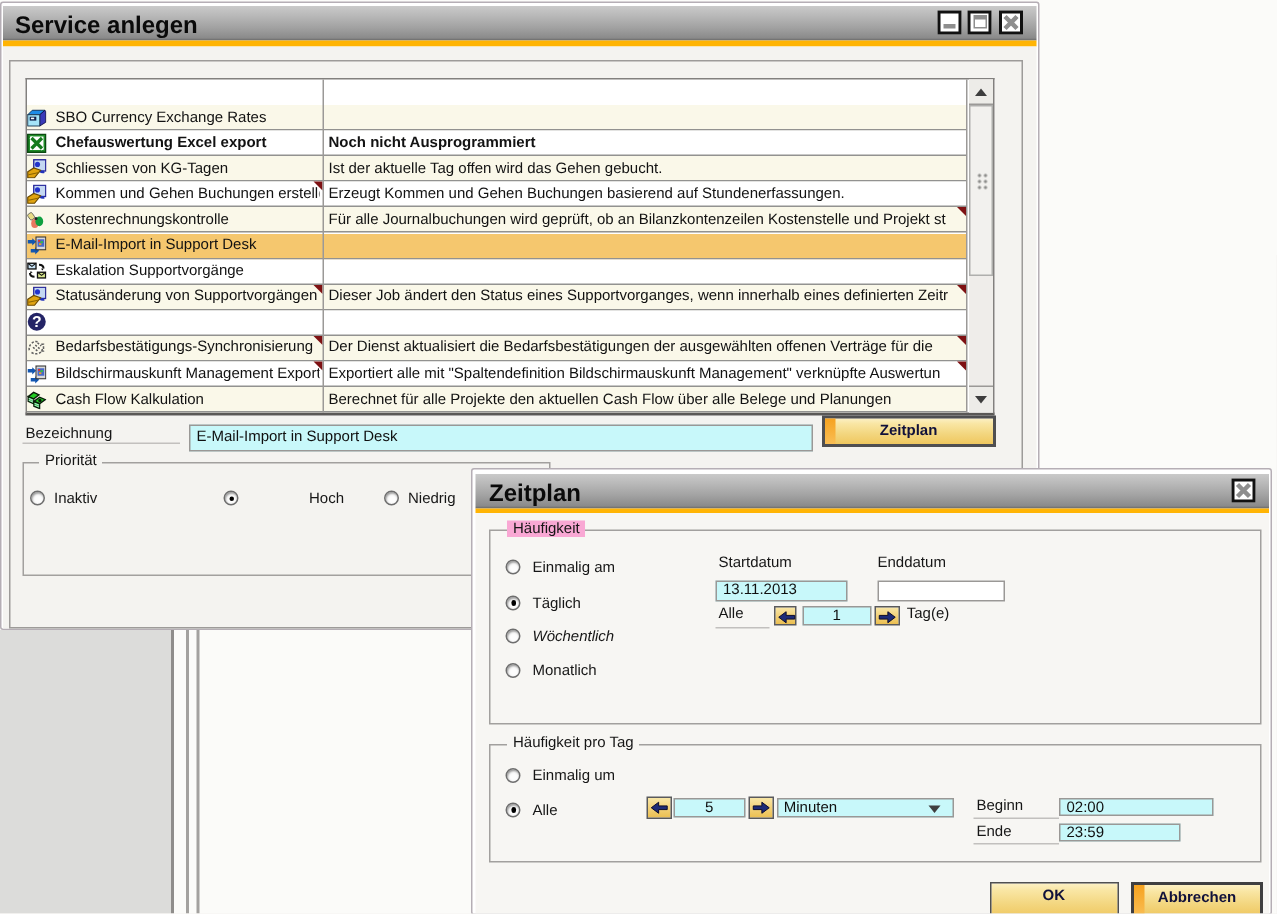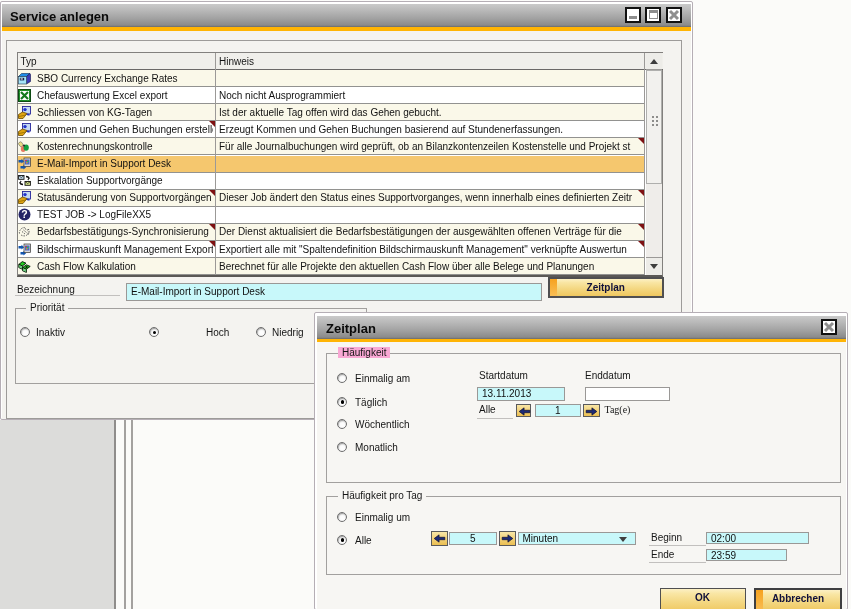--- a/index.html
+++ b/index.html
@@ -1,21 +1,21 @@
 <!DOCTYPE html>
 <html><head>
 <meta charset="utf-8">
 <style>
 * { margin:0; padding:0; box-sizing:border-box; }
 html,body { width:851px; height:609px; overflow:hidden; }
 body { position:relative; font-family:"Liberation Sans",sans-serif; font-size:10px; color:#161616; background:#FBFBF9; }
 .abs { position:absolute; }
 .dlg { position:absolute; background:#FFFFFF; border:1px solid #B5AEB5; border-radius:2px; }
 .tbar { position:absolute; background:linear-gradient(180deg,#CACACA 0%,#B8B8B8 30%,#A2A2A2 65%,#8B8B8B 96%,#7E7E7E 100%); border-bottom:1px solid #747474; }
-.tbar .ttl { position:absolute; left:8px; top:5px; font-weight:bold; font-size:13px; color:#0A0A0A; }
+.tbar .ttl { position:absolute; left:8px; top:5px; font-weight:bold; font-size:16px; color:#0A0A0A; }
 .oband { position:absolute; background:#FFB404; }
 .winbtn { position:absolute; width:16px; height:16px; background:#FFFFFF; border:2px solid #111111; }
 .glyph-min { position:absolute; left:2px; right:2px; bottom:1.5px; height:3px; background:#8E8E8E; }
 .glyph-max { position:absolute; left:1.5px; top:1.5px; width:9px; height:9px; border:1.5px solid #8E8E8E; border-top:3px solid #8E8E8E; }
 .fld { position:absolute; border:1px solid #9A9896; background:#C8F8FA; line-height:15px; padding-left:4px; color:#101010; }
 .fld.white { background:#FFFFFF; }
 .gbox { position:absolute; border:1px solid #A2A09E; }
 .gleg { position:absolute; top:-7px; padding:0 4px; color:#161616; white-space:nowrap; }
 .radio { position:absolute; width:10px; height:10px; border-radius:50%; background:#FDFDFD; border:1px solid #6E6E6E; box-shadow:inset 0.5px 1px 1.5px rgba(60,60,60,0.55); }
 .radio.sel::after { content:""; position:absolute; left:2.5px; top:2.5px; width:3.5px; height:3.5px; border-radius:50%; background:#000; }
@@ -54,38 +54,34 @@
   <div class="winbtn" style="left:664.5px;top:4.5px;">
     <svg width="12" height="12" viewBox="0 0 12 12">
         <path d="M2 2 L10 10 M10 2 L2 10" stroke="#8E8E8E" stroke-width="3" stroke-linecap="butt"></path>
       </svg>
   </div>
 
   <div class="abs" style="left:5px;top:38px;width:676px;height:379px;border:1px solid #9D9B99;"></div>
 
   <div class="abs" id="tbl" style="left:15.5px;top:49.5px;width:646.5px;height:225.5px;border:1px solid #82807E;border-bottom:2px solid #5A5856;background:#FFFFFF;">
 
-    <div class="abs" style="left:0;top:0;width:645px;height:17.5px;background:#F0EFEB;border-bottom:1.5px solid #6A6867;">
-      <span class="abs" style="left:3px;top:3px;">Typ</span>
-      <span class="abs" style="left:201.5px;top:3px;">Hinweis</span>
-    </div>
 
     <div id="rows">
         <div class="abs" style="left:0;top:17.5px;width:626.5px;height:17.1px;background:#FAF8E9;border-bottom:1px solid #929290;">
           <span class="abs" style="left:0px;top:1.5px;width:13px;height:13px;"><svg width="13" height="13" viewBox="0 0 13 13">
               <polygon points="0.5,4.5 3.5,1.5 12,1.5 8.5,4.5" fill="#1E8CE8" stroke="#0A2A50" stroke-width="0.6"></polygon>
               <polygon points="8.5,4.5 12,1.5 12.5,2.5 12.5,9.5 8.5,12" fill="#3A3AB8" stroke="#101048" stroke-width="0.6"></polygon>
               <rect x="0.5" y="4.5" width="8" height="7.5" fill="#A5E4F8" stroke="#18344F" stroke-width="0.6"></rect>
               <rect x="1.8" y="5.8" width="4.4" height="2.6" fill="#10204A"></rect>
               <rect x="2.6" y="6.4" width="2.2" height="1.1" fill="#FFF"></rect>
             </svg></span>
           <div class="row-text" style="left:19.5px;top:0.5px;width:176px;">SBO Currency Exchange Rates</div>
           <div class="row-text" style="left:201.5px;top:0.5px;width:421px;"></div>
         </div>
-        <div class="abs" style="left:0;top:34.6px;width:626.5px;height:17.1px;background:#FFFFFF;border-bottom:1px solid #929290;">
+        <div class="abs" style="left:0;top:34.6px;width:626.5px;height:17.1px;background:#FFFFFF;border-bottom:1px solid #929290;font-weight:bold;">
           <span class="abs" style="left:0px;top:1.5px;width:13px;height:13px;"><svg width="13" height="13" viewBox="0 0 13 13">
               <rect x="0.5" y="0.5" width="12" height="12" fill="#1E8C28" stroke="#0C4A12" stroke-width="1"></rect>
               <rect x="2" y="2" width="9" height="9" fill="#FFF"></rect>
               <path d="M2.5 2.5 L10.5 10.5" stroke="#FFF" stroke-width="2.4"></path>
               <path d="M3 3 L10 10 M10 3 L3 10" stroke="#157A1E" stroke-width="2.2"></path>
             </svg></span>
           <div class="row-text" style="left:19.5px;top:0.5px;width:176px;">Chefauswertung Excel export</div>
           <div class="row-text" style="left:201.5px;top:0.5px;width:421px;">Noch nicht Ausprogrammiert</div>
         </div>
         <div class="abs" style="left:0;top:51.7px;width:626.5px;height:17.1px;background:#FAF8E9;border-bottom:1px solid #929290;">
@@ -160,21 +156,20 @@
           <div class="row-text" style="left:19.5px;top:0.5px;width:176px;">Statusänderung von Supportvorgängen</div>
           <div class="row-text" style="left:201.5px;top:0.5px;width:421px;">Dieser Job ändert den Status eines Supportvorganges, wenn innerhalb eines definierten Zeitr</div>
           <div class="redcorner" style="left:191.5px;top:0;"></div>
           <div class="redcorner" style="left:620.5px;top:0;"></div>
         </div>
         <div class="abs" style="left:0;top:154.3px;width:626.5px;height:17.1px;background:#FFFFFF;border-bottom:1px solid #929290;">
           <span class="abs" style="left:0px;top:1.5px;width:13px;height:13px;"><svg width="13" height="13" viewBox="0 0 13 13">
               <circle cx="6.5" cy="6.5" r="6" fill="#242466"></circle>
               <text x="6.5" y="10" font-family="Liberation Sans" font-size="10.5" font-weight="bold" fill="#FFF" text-anchor="middle">?</text>
             </svg></span>
-          <div class="row-text" style="left:19.5px;top:0.5px;width:176px;">TEST JOB -&gt; LogFileXX5</div>
           <div class="row-text" style="left:201.5px;top:0.5px;width:421px;"></div>
         </div>
         <div class="abs" style="left:0;top:171.4px;width:626.5px;height:17.1px;background:#FAF8E9;border-bottom:1px solid #929290;">
           <span class="abs" style="left:0px;top:1.5px;width:13px;height:13px;"><svg width="13" height="13" viewBox="0 0 13 13">
               <g stroke="#5F5F5F" stroke-width="1" fill="none">
                 <path d="M1.5 8.5 q-0.5-2.5 1.5-4.5 q2-2 4.5-1" stroke-dasharray="1.5 1.1"></path>
                 <path d="M3 10 q2.5 1.5 5 0.5 q2-0.8 2.2-2.8" stroke-dasharray="1.5 1.1"></path>
                 <path d="M4 6.5 l3 2.5 M5.5 5 l3 2.5 M7 3.5 l2.5 2.2" stroke-dasharray="1.4 1"></path>
                 <path d="M9.5 4.5 h1.5 v4.5 h-2" stroke-dasharray="1.7 1.2"></path>
               </g>
@@ -260,42 +255,42 @@
       </svg>
   </div>
 
   <div class="gbox" style="left:11px;top:40px;width:515px;height:130px;">
     <div class="gleg" style="left:11px;background:#f9a8d4;">Häufigkeit</div>
     <div class="radio" style="left:10px;top:18.5px;"></div>
     <div class="rlab" style="left:28px;top:18.5px;">Einmalig am</div>
     <div class="radio sel" style="left:10px;top:42.5px;"></div>
     <div class="rlab" style="left:28px;top:42.5px;">Täglich</div>
     <div class="radio" style="left:10px;top:65px;"></div>
-    <div class="rlab" style="left:28px;top:65px;">Wöchentlich</div>
+    <div class="rlab" style="left:28px;top:65px;font-style:italic;">Wöchentlich</div>
     <div class="radio" style="left:10px;top:87.5px;"></div>
     <div class="rlab" style="left:28px;top:87.5px;">Monatlich</div>
 
     <div class="lab" style="left:152px;top:15.5px;">Startdatum</div>
     <div class="lab" style="left:258px;top:15.5px;">Enddatum</div>
     <div class="fld" style="left:150px;top:32.5px;width:88px;height:14px;line-height:12px;">13.11.2013</div>
     <div class="fld white" style="left:258px;top:32.5px;width:85px;height:14px;"></div>
     <div class="lab" style="left:152px;top:50px;">Alle</div>
     <div class="ul" style="left:150px;top:64px;width:36px;"></div>
     <div class="arrbtn" style="left:188.5px;top:49.5px;width:15.5px;height:13.5px;">
       <svg width="13" height="9" viewBox="0 0 15 11">
           <path d="M14 4 H7 V1 L1 5.5 L7 10 V7 h7 z" fill="#1D2B77" stroke="#0A0A2A" stroke-width="0.8"></path>
         </svg>
     </div>
     <div class="fld" style="left:207.5px;top:50px;width:46.5px;height:13px;line-height:11px;text-align:center;padding:0;">1</div>
     <div class="arrbtn" style="left:256px;top:49.5px;width:17px;height:13.5px;">
       <svg width="13" height="9" viewBox="0 0 15 11">
           <path d="M1 4 h7 V1 l6 4.5 L8 10 V7 H1 z" fill="#1D2B77" stroke="#0A0A2A" stroke-width="0.8"></path>
         </svg>
     </div>
-    <div class="lab" style="left:277.5px;top:50px;font-family:Liberation Serif, serif;">Tag(e)</div>
+    <div class="lab" style="left:277.5px;top:50px;">Tag(e)</div>
   </div>
 
   <div class="gbox" style="left:11px;top:183px;width:515px;height:79px;">
     <div class="gleg" style="left:11px;background:#F7F6F3;">Häufigkeit pro Tag</div>
     <div class="radio" style="left:10px;top:15px;"></div>
     <div class="rlab" style="left:28px;top:15px;">Einmalig um</div>
     <div class="radio sel" style="left:10px;top:37.5px;"></div>
     <div class="rlab" style="left:28px;top:37.5px;">Alle</div>
 
     <div class="arrbtn" style="left:103.5px;top:34px;width:17px;height:14.5px;">

